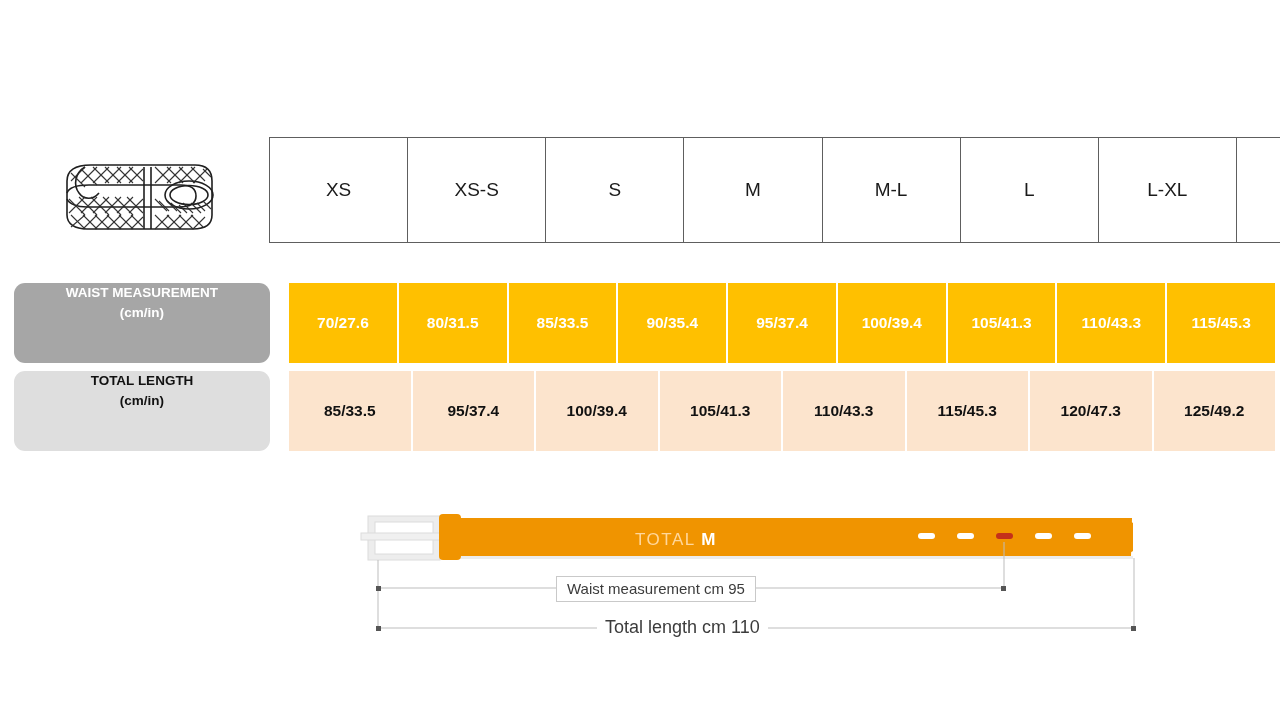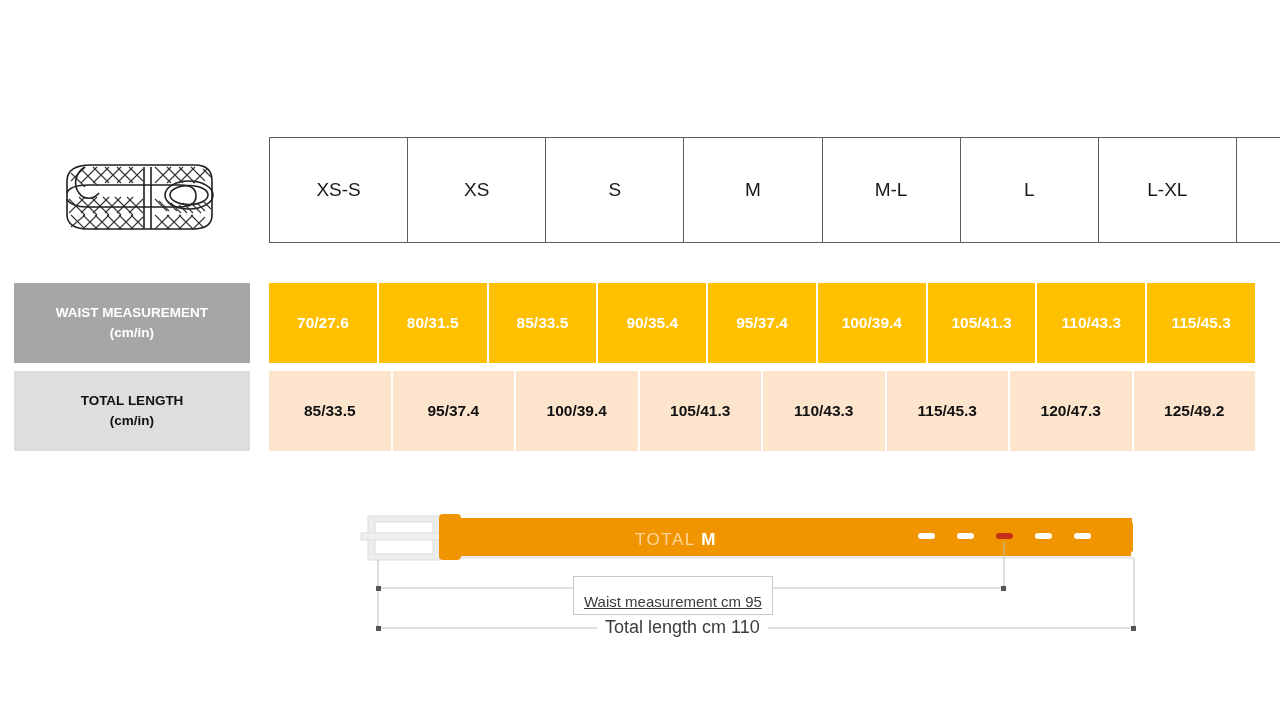--- a/index.html
+++ b/index.html
@@ -52,28 +52,28 @@
   .meas-row {
     position: absolute;
     left: 14px;
     display: flex;
     height: 80px;
   }
   #row-waist { top: 283px; }
   #row-length { top: 371px; }
 
   .row-label {
-    width: 236px;
+    width: 256px;
     display: flex;
     flex-direction: column;
     align-items: center;
-    justify-content: center;
     box-sizing: border-box;
     text-align: center;
     line-height: 1.45;
+    border-radius: 11px;
   }
   #row-waist .row-label {
     background: #a6a6a6;
     color: #ffffff;
     font-weight: bold;
     font-size: 13.5px;
   }
   #row-length .row-label {
     background: #dedede;
     color: #111111;
@@ -119,29 +119,28 @@
   #belt-labels {
     position: absolute;
     left: 355px;
     top: 500px;
     width: 800px;
     height: 150px;
     pointer-events: none;
   }
   #waist-label-box {
     position: absolute;
-    left: 218px;
+    left: 201px;
     top: 76px;
-    padding: 16px 10px 4px 10px;
+    padding: 3px 10px 4px 10px;
     border: 1px solid #c9c9c9;
     background: #ffffff;
     font-size: 15px;
     color: #3c3c3c;
     white-space: nowrap;
-    text-decoration: underline;
   }
   #total-length-label {
     position: absolute;
     left: 242px;
     top: 117px;
     font-size: 18px;
     color: #3c3c3c;
     background: #ffffff;
     padding: 0 8px;
     white-space: nowrap;
@@ -191,22 +190,22 @@
 
       <path d="M16 72 L30 86 M28 72 L42 86 M40 72 L54 86 M52 72 L66 86 M64 72 L78 86 M76 72 L88 84
                M100 72 L114 86 M112 72 L126 86 M124 72 L138 86 M136 72 L148 84"></path>
       <path d="M30 72 L16 84 M42 72 L28 86 M54 72 L40 86 M66 72 L52 86 M78 72 L64 86 M88 74 L76 86
                M114 72 L100 86 M126 72 L112 86 M138 72 L124 86 M150 74 L138 86"></path>
     </g>
   </svg>
 </div>
 
 <div id="size-header-table">
+  <div class="hcell">XS</div>
   <div class="hcell">XS-S</div>
-  <div class="hcell">XS</div>
   <div class="hcell">S</div>
   <div class="hcell">M</div>
   <div class="hcell">M-L</div>
   <div class="hcell">L</div>
   <div class="hcell">L-XL</div>
   <div class="hcell">XL</div>
 </div>
 
 <div class="meas-row" id="row-waist">
   <div class="row-label">

